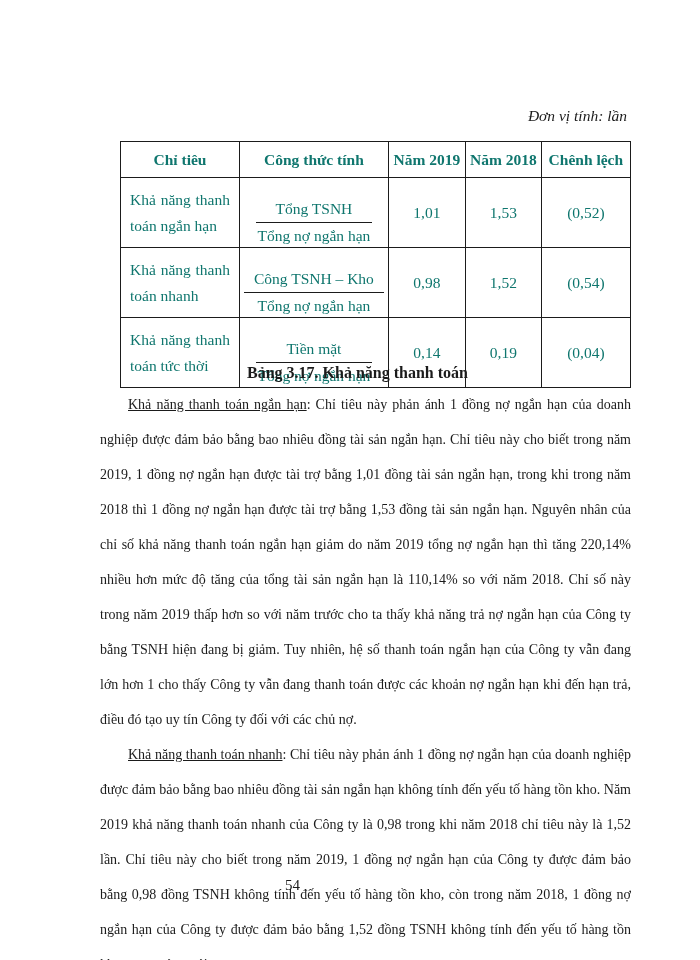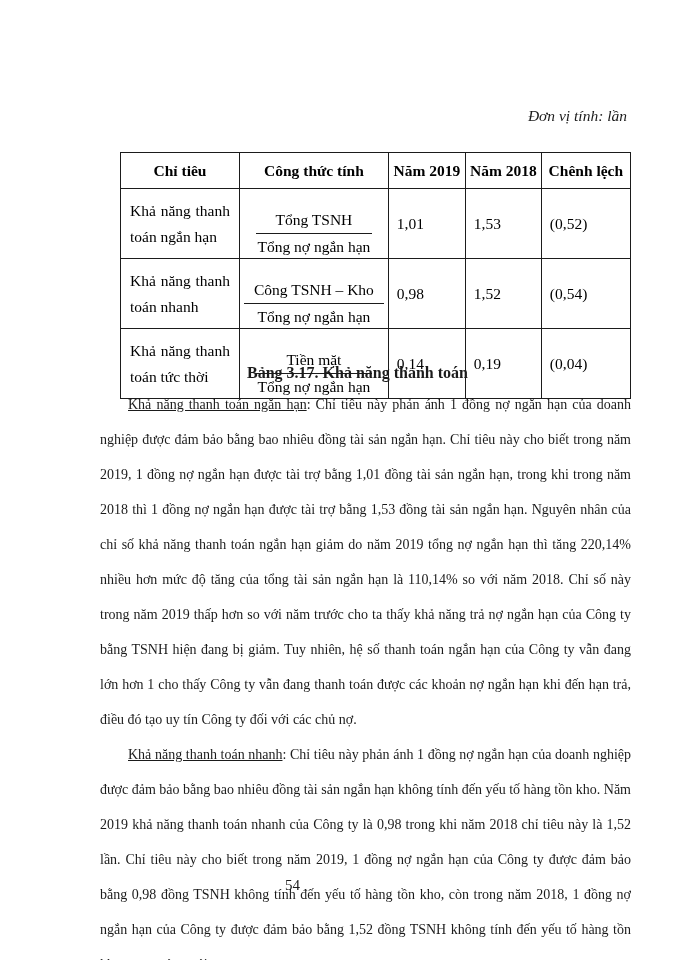--- a/index.html
+++ b/index.html
@@ -6,41 +6,41 @@
   .page {
     position:relative; width:700px; height:960px; background:#ffffff;
     font-family:"Liberation Serif", "DejaVu Serif", serif; color:#1b1b1b;
     overflow:hidden;
   }
   .unit-note {
     position:absolute; top:107px; right:73px;
     font-style:italic; font-size:15.5px;
   }
   table.ratio-table {
-    position:absolute; left:120px; top:152px;
+    position:absolute; left:120px; top:141px;
     border-collapse:collapse; table-layout:fixed;
-    font-size:15.5px; color:#000000;padding-left:20px;
+    font-size:15.5px; color:#0f766e;padding-left:20px;
   }
   .ratio-table th, .ratio-table td { border:1.5px solid #1b1b1b; }
   .ratio-table th {
     height:35px; font-weight:bold; text-align:center;
     padding:0 3px; font-size:15.5px;
   }
   .ratio-table td { height:60px; vertical-align:middle; }
   td.label-cell {
     text-align:justify; padding:4px 9px; line-height:26px;
   }
   td.formula-cell { text-align:center; padding:2px 4px; }
   .frac { display:inline-block; vertical-align:middle;margin-top:20px; }
   .frac .num {
     display:block; padding:0 10px 4px; margin-bottom:4px;
     border-bottom:1.5px solid #1b1b1b; white-space:nowrap;
   }
   .frac .den { display:block; padding:0 2px; white-space:nowrap; }
-  td.num-cell { text-align:left; padding:0 8px; }
+  td.num-cell { text-align:center; padding:0 8px; }
   .caption {
     position:absolute; top:364px; left:92px; width:531px;
     text-align:center; font-weight:bold; font-size:16px;
   }
   .body-text {
     position:absolute; top:387px; left:100px; width:531px;
     font-size:14px; line-height:35px; text-align:justify;
   }
   .body-text p { margin:0; text-indent:28px; }
   .lead { text-decoration:underline; }

